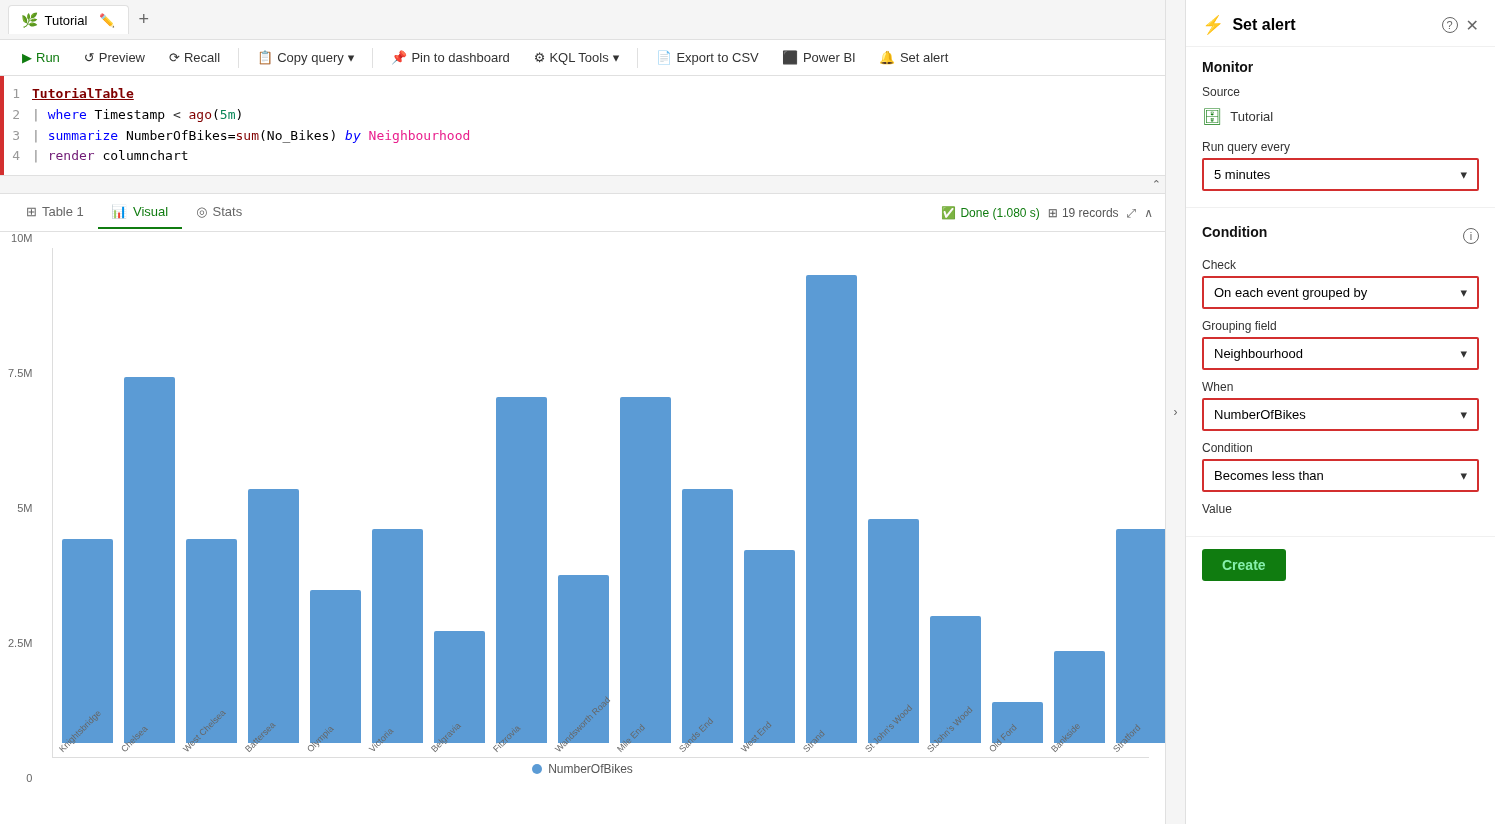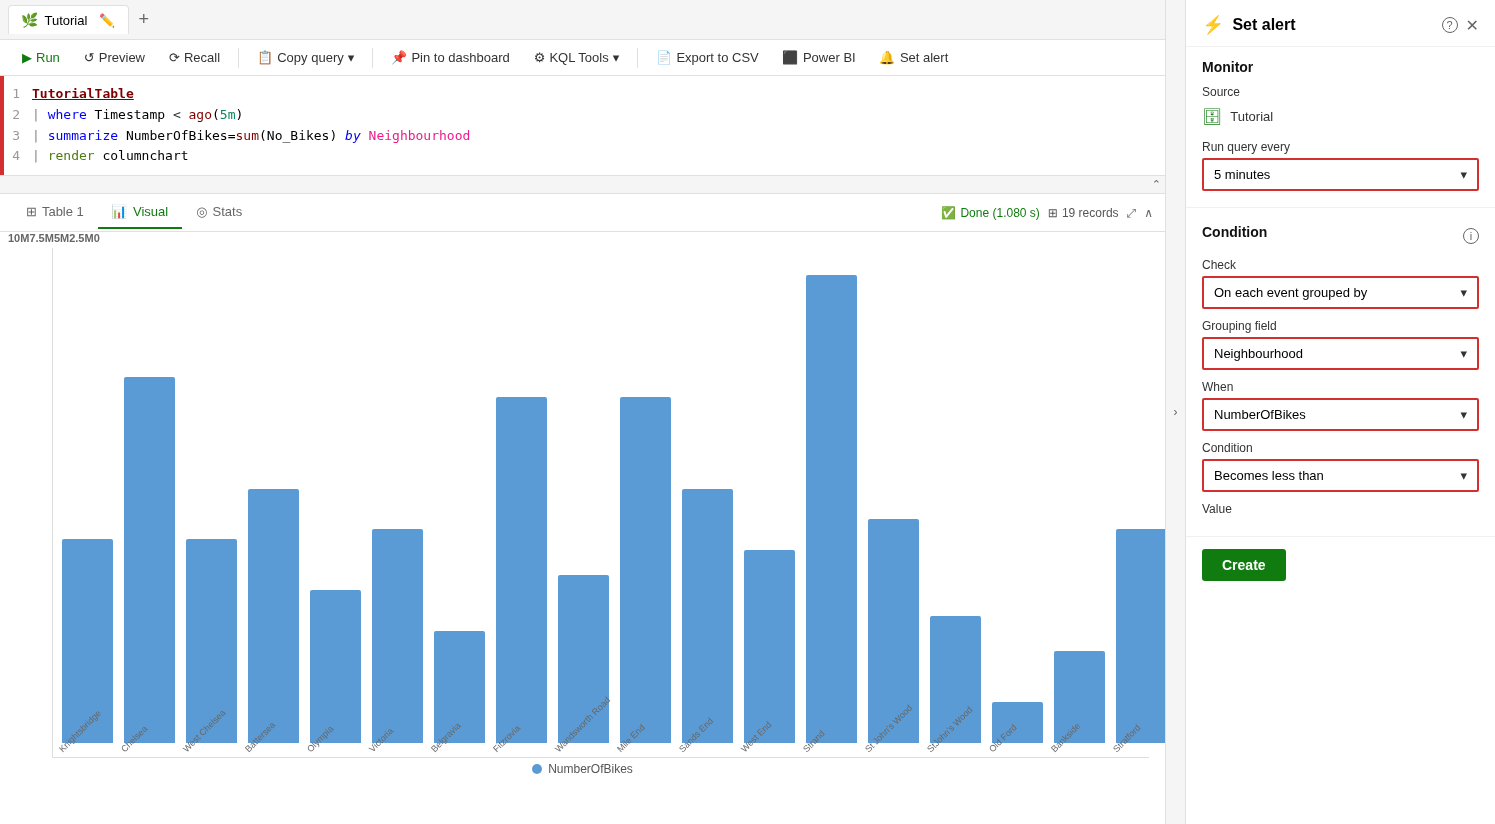--- a/index.html
+++ b/index.html
@@ -32,21 +32,21 @@
     .results-tabs { display: flex; align-items: center; padding: 0 12px; border-bottom: 1px solid #e0e0e0; height: 38px; gap: 0; }
     .results-tab { display: flex; align-items: center; gap: 5px; padding: 8px 14px; cursor: pointer; color: #666; border-bottom: 2px solid transparent; font-size: 13px; }
     .results-tab.active { color: #107c10; border-bottom: 2px solid #107c10; font-weight: 500; }
 
     .results-status { display: flex; align-items: center; gap: 8px; margin-left: auto; font-size: 12px; color: #555; }
     .status-done { color: #107c10; display: flex; align-items: center; gap: 4px; }
     .status-records { display: flex; align-items: center; gap: 4px; color: #555; }
 
     
     .chart-area { flex: 1; padding: 16px; overflow: hidden; position: relative; }
-    .chart-y-label { position: absolute; left: 8px; top: 0; bottom: 40px; display: flex; justify-content: space-between; font-size: 11px; color: #666; text-align: right; padding-right: 4px; font-weight: bold; }
+    .chart-y-label { position: absolute; left: 8px; top: 0; bottom: 40px; display: flex; flex-direction: column; justify-content: space-between; font-size: 11px; color: #666; text-align: right; padding-right: 4px; }
     .chart-bars-container { display: flex; align-items: flex-end; height: calc(100% - 50px); margin-left: 36px; gap: 2px; border-left: 1px solid #ddd; border-bottom: 1px solid #ddd; padding: 0 4px; }
     .chart-bar-group { display: flex; flex-direction: column; align-items: center; flex: 1; height: 100%; justify-content: flex-end; }
     .chart-bar { background: #5b9bd5; border-radius: 2px 2px 0 0; width: 85%; min-width: 6px; }
     .chart-label { font-size: 9px; color: #666; transform: rotate(-45deg); transform-origin: top left; margin-top: 4px; white-space: nowrap; width: 60px; }
     .chart-legend { display: flex; align-items: center; justify-content: center; gap: 6px; margin-top: 4px; font-size: 12px; color: #555; }
     .legend-dot { width: 10px; height: 10px; background: #5b9bd5; border-radius: 50%; display: inline-block; }
 
     
     .right-panel { width: 310px; border-left: 1px solid #e0e0e0; background: #fff; display: flex; flex-direction: column; overflow-y: auto; }
     .panel-header { display: flex; align-items: center; justify-content: space-between; padding: 14px 16px 10px; border-bottom: 1px solid #f0f0f0; }
@@ -64,21 +64,21 @@
 
     .value-input { width: 100%; border: 2px solid #d32f2f; border-radius: 2px; padding: 7px 10px; font-size: 13px; outline: none; }
 
     .section-divider { height: 1px; background: #f0f0f0; margin: 4px 0; }
 
     .action-section { padding: 12px 16px; }
     .radio-item { display: flex; align-items: center; gap: 8px; font-size: 13px; padding: 4px 0; }
     .radio-dot { width: 14px; height: 14px; border-radius: 50%; border: 2px solid #0078d4; display: flex; align-items: center; justify-content: center; }
     .radio-dot.checked::after { content: ''; width: 7px; height: 7px; background: #0078d4; border-radius: 50%; }
 
-    .create-btn { background: #107c10; color: #ffffff; border: none; border-radius: 3px; padding: 8px 20px; font-size: 14px; font-weight: 600; cursor: pointer; margin: 8px 16px 16px; }
+    .create-btn { background: #107c10; color: #86efac; border: none; border-radius: 3px; padding: 8px 20px; font-size: 14px; font-weight: 600; cursor: pointer; margin: 8px 16px 16px; }
 
     
     .panel-body { overflow-y: auto; flex: 1; }
 
     
     .side-arrows { display: flex; flex-direction: column; justify-content: center; align-items: center; width: 20px; border-left: 1px solid #e0e0e0; background: #f5f5f5; cursor: pointer; }
 
     .info-icon { display: inline-flex; align-items: center; justify-content: center; width: 16px; height: 16px; border: 1px solid #666; border-radius: 50%; font-size: 11px; color: #666; cursor: pointer; }
   </style>
 </head>
@@ -155,21 +155,21 @@
     </div>
     <div class="code-line">
       <span class="line-num">3</span>
       <span class="line-content">
         <span style="color:#888;">|&nbsp;</span><span style="color:#0000ff;">summarize</span><span> NumberOfBikes=</span><span style="color:#800000;">sum</span><span>(No_Bikes) </span><span style="color:#0000ff;font-style:italic;">by</span><span style="color:#e91e8c;"> Neighbourhood</span>
       </span>
     </div>
     <div class="code-line">
       <span class="line-num">4</span>
       <span class="line-content">
-        <span style="color:#888;">|&nbsp;</span><span style="color:#4d7c0f;">render</span><span> columnchart</span>
+        <span style="color:#888;">|&nbsp;</span><span style="color:#701a75;">render</span><span> columnchart</span>
       </span>
     </div>
   </div>
 
   <div style="display:flex; border-bottom:1px solid #e0e0e0; background:#f5f5f5; height:18px; align-items:center; justify-content:flex-end; padding-right:4px;">
     <span style="font-size:11px; color:#666; cursor:pointer;">⌃</span>
   </div>
 
   <div class="results-area">
     <div class="results-tabs">

